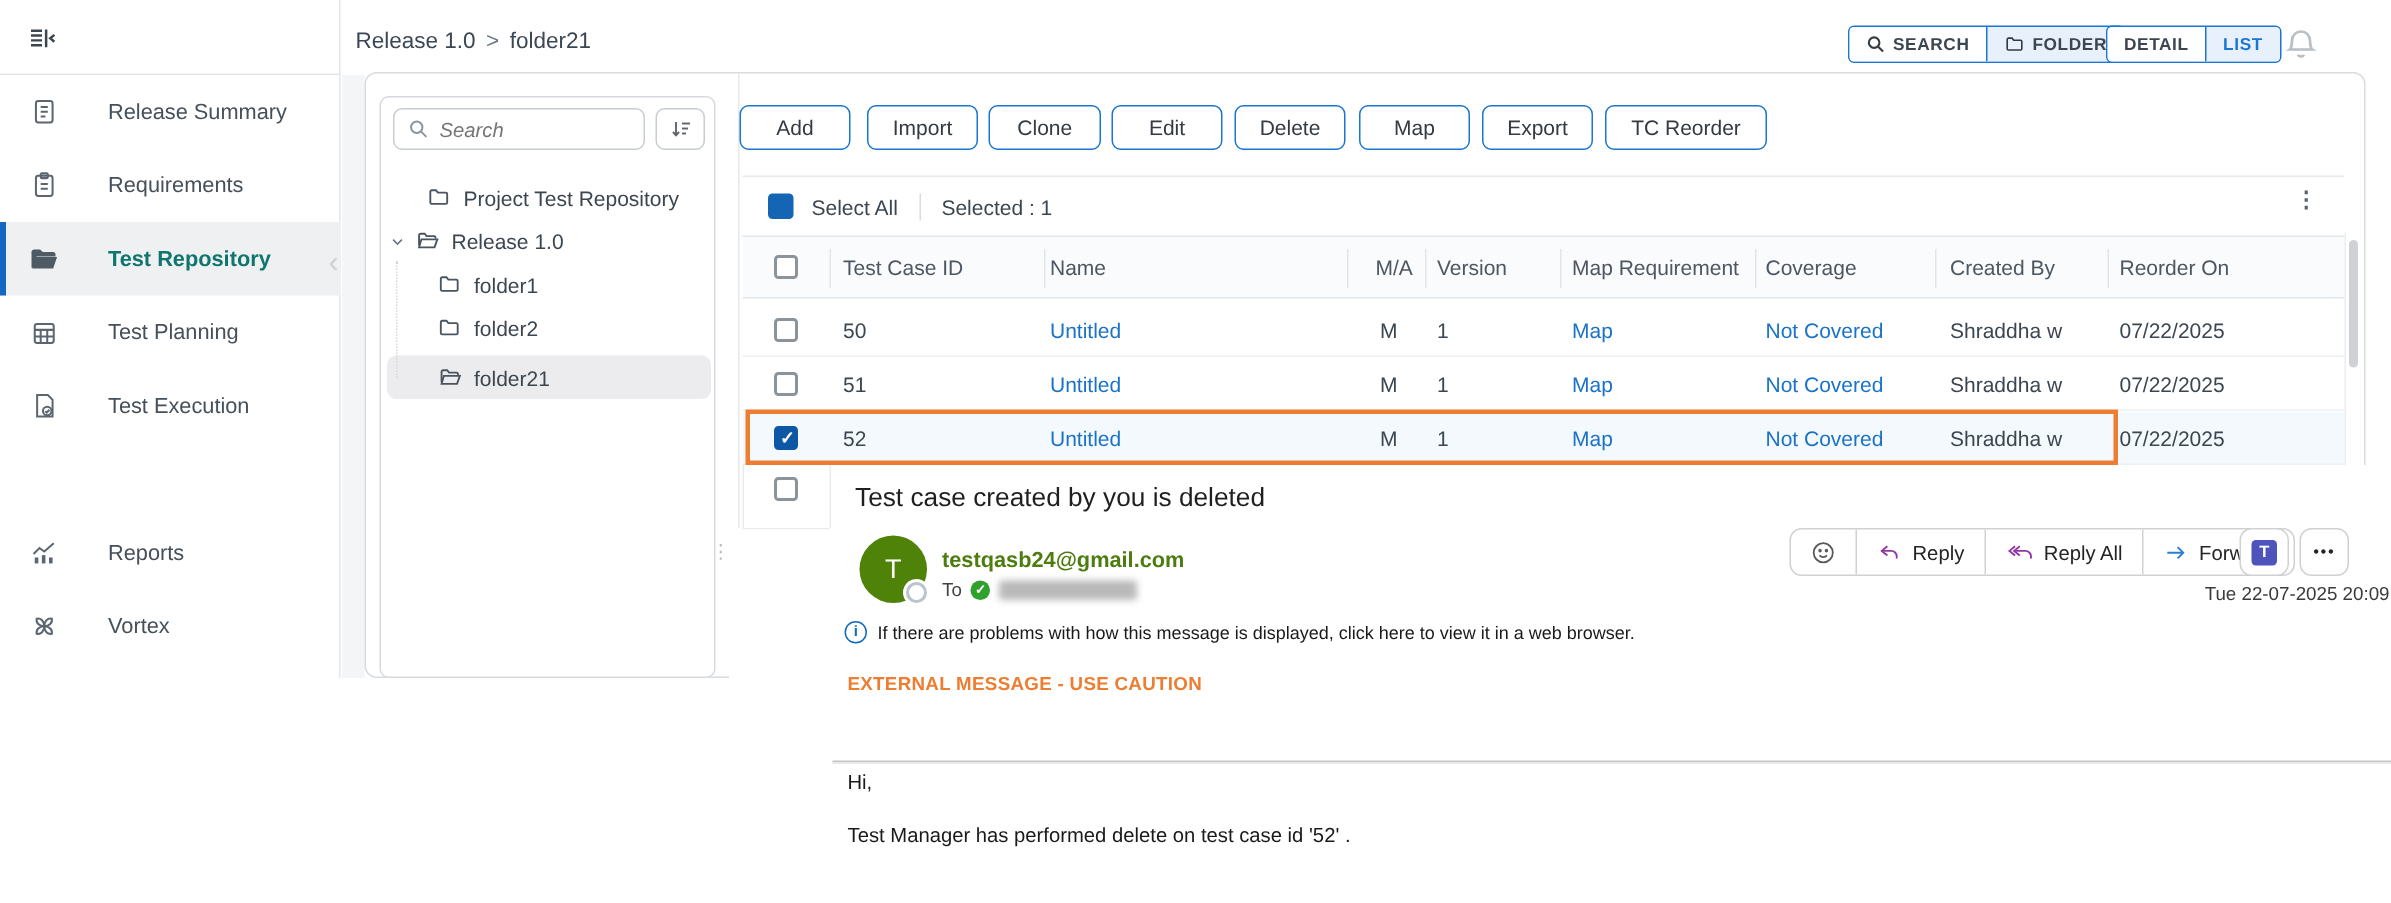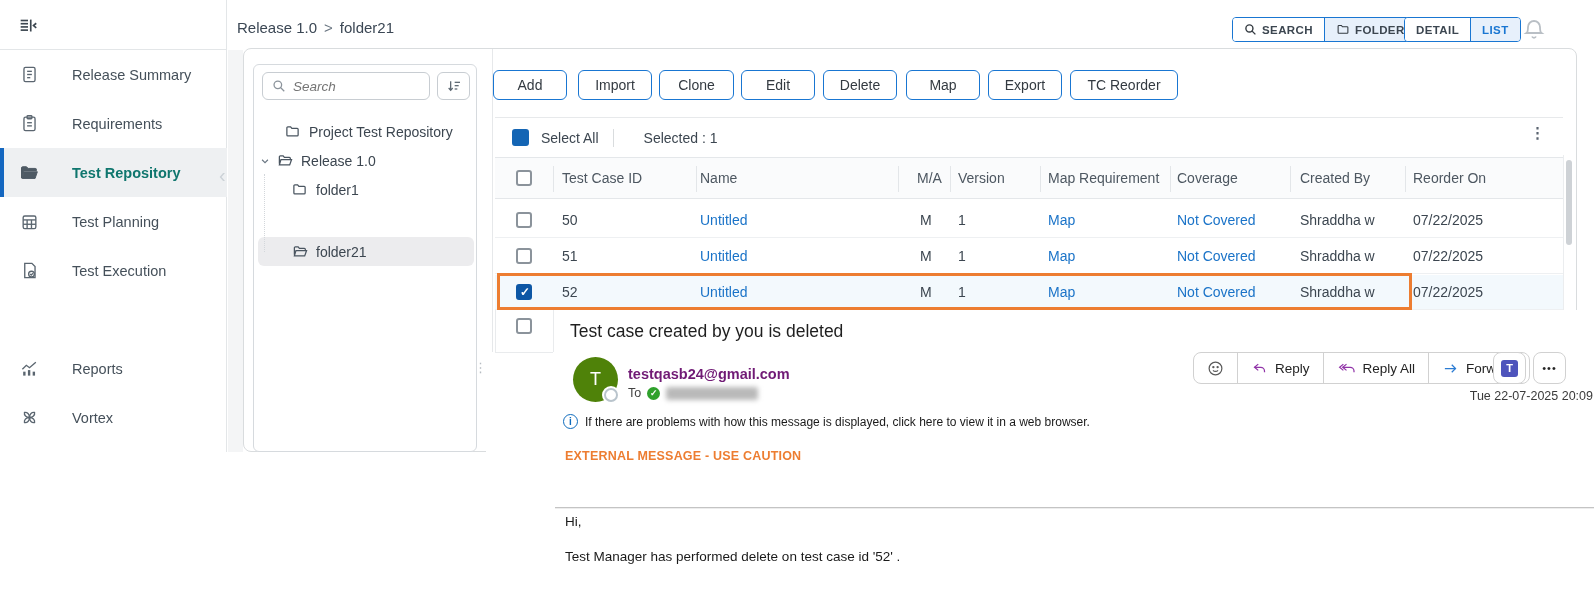--- a/index.html
+++ b/index.html
@@ -77,21 +77,21 @@
   .row4-vline { left:553px; top:310px; width:1px; height:42px; background:#e9ebed; z-index:2; }
   .row4-hline { left:495px; top:352px; width:58px; height:1px; background:#e9ebed; z-index:2; }
   .table-left-line { left:495px; top:310px; width:1px; height:42px; background:#e9ebed; z-index:2; }
 
   
   .em-rect { background:#fff; z-index:6; }
   .em { z-index:7; }
   .em-subject { left:570px; top:321px; font-size:17.5px; color:#1f1f1f; font-weight:500; }
   .em-avatar { left:573px; top:357px; width:45px; height:45px; border-radius:50%; background:#4F8209; color:#fff; display:flex; align-items:center; justify-content:center; font-size:18px; }
   .em-presence { left:604px; top:388px; width:14px; height:14px; border-radius:50%; background:#fff; border:2px solid #b9c4cc; box-shadow:0 0 0 2px #fff; }
-  .em-sender { left:628px; top:366px; font-size:14.5px; color:#701a75; font-weight:600; }
+  .em-sender { left:628px; top:366px; font-size:14.5px; color:#4d7c0f; font-weight:600; }
   .em-toline { left:628px; top:386px; display:flex; align-items:center; gap:6px; font-size:12.5px; color:#424242; }
   .verify-badge { width:13px; height:13px; border-radius:50%; background:#2fa12c; color:#fff; font-size:9px; display:flex; align-items:center; justify-content:center; font-weight:bold; }
   .blur-blob { width:92px; height:13px; background:#b9b9b9; border-radius:2px; filter:blur(2.5px); }
   .em-date { left:1270px; top:389px; width:323px; text-align:right; font-size:12.5px; color:#3b3b3b; }
   .em-actions { left:1193px; top:352px; height:32px; display:flex; border:1px solid #d1d1d1; border-radius:8px; background:#fff; overflow:hidden; }
   .em-act { display:flex; align-items:center; gap:7px; padding:0 13px; font-size:13.5px; color:#242424; cursor:pointer; }
   .em-act + .em-act { border-left:1px solid #d1d1d1; }
   .em-sqbtn { top:352px; height:32px; border:1px solid #d1d1d1; border-radius:8px; background:#fff; display:flex; align-items:center; justify-content:center; cursor:pointer; }
   .teams-tile { width:17px; height:17px; background:#4E54BC; border-radius:3px; color:#fff; font-size:11px; font-weight:bold; display:flex; align-items:center; justify-content:center; }
   .em-info { left:563px; top:414px; display:flex; align-items:center; gap:7px; font-size:12px; color:#1a1a1a; }
@@ -290,20 +290,28 @@
       <span>Release 1.0</span>
     </div>
     <div class="tree-row" style="top:110px; padding-left:33px">
       <span class="ticon">
           <svg width="17" height="15" viewBox="0 0 24 24" fill="none" stroke="currentColor" stroke-width="2">
             <path d="M3 6 a1.5 1.5 0 0 1 1.5-1.5 H9 l2 2.5 h8.5 A1.5 1.5 0 0 1 21 8.5 v9 A1.5 1.5 0 0 1 19.5 19 h-15 A1.5 1.5 0 0 1 3 17.5 Z"></path>
           </svg>
         </span>
       <span>folder1</span>
     </div>
+    <div class="tree-row" style="top:139px; padding-left:33px">
+      <span class="ticon">
+          <svg width="17" height="15" viewBox="0 0 24 24" fill="none" stroke="currentColor" stroke-width="2">
+            <path d="M3 6 a1.5 1.5 0 0 1 1.5-1.5 H9 l2 2.5 h8.5 A1.5 1.5 0 0 1 21 8.5 v9 A1.5 1.5 0 0 1 19.5 19 h-15 A1.5 1.5 0 0 1 3 17.5 Z"></path>
+          </svg>
+        </span>
+      <span>folder2</span>
+    </div>
     <div class="tree-row sel" style="top:172px; padding-left:33px">
       <span class="ticon">
           <svg width="18" height="15" viewBox="0 0 24 24" fill="none" stroke="currentColor" stroke-width="2">
             <path d="M3 17 V6 a1.5 1.5 0 0 1 1.5-1.5 H9 l2 2.5 h8 A1.5 1.5 0 0 1 20.5 8.5 v1"></path>
             <path d="M5.5 10.5 H22.5 L19.5 19 H3 Z"></path>
           </svg>
         </span>
       <span>folder21</span>
     </div>
   </div>
@@ -331,21 +339,21 @@
       <span>Export</span>
     </div>
   <div class="abs tb-btn" style="left:1070px; width:108px">
       <span>TC Reorder</span>
     </div>
 
   <div class="abs selectbar">
     <div style="width:17px; margin-left:17px" class="cb solid"></div>
     <span class="sb-label">Select All</span>
     <span class="sb-div"></span>
-    <span class="sb-label" style="margin-left:16px">Selected : 1</span>
+    <span class="sb-label" style="margin-left:0">Selected : 1</span>
   </div>
   <div class="abs kebab">⋮</div>
 
   <div class="abs thead">
     <div class="cb" style="position:absolute; left:21px; top:12px"></div>
     <div class="vline" style="left:58px"></div>
     <div class="hcell" style="left:67px">Test Case ID</div>
     <div class="vline" style="left:201px"></div>
     <div class="hcell" style="left:205px">Name</div>
     <div class="vline" style="left:403px"></div>

